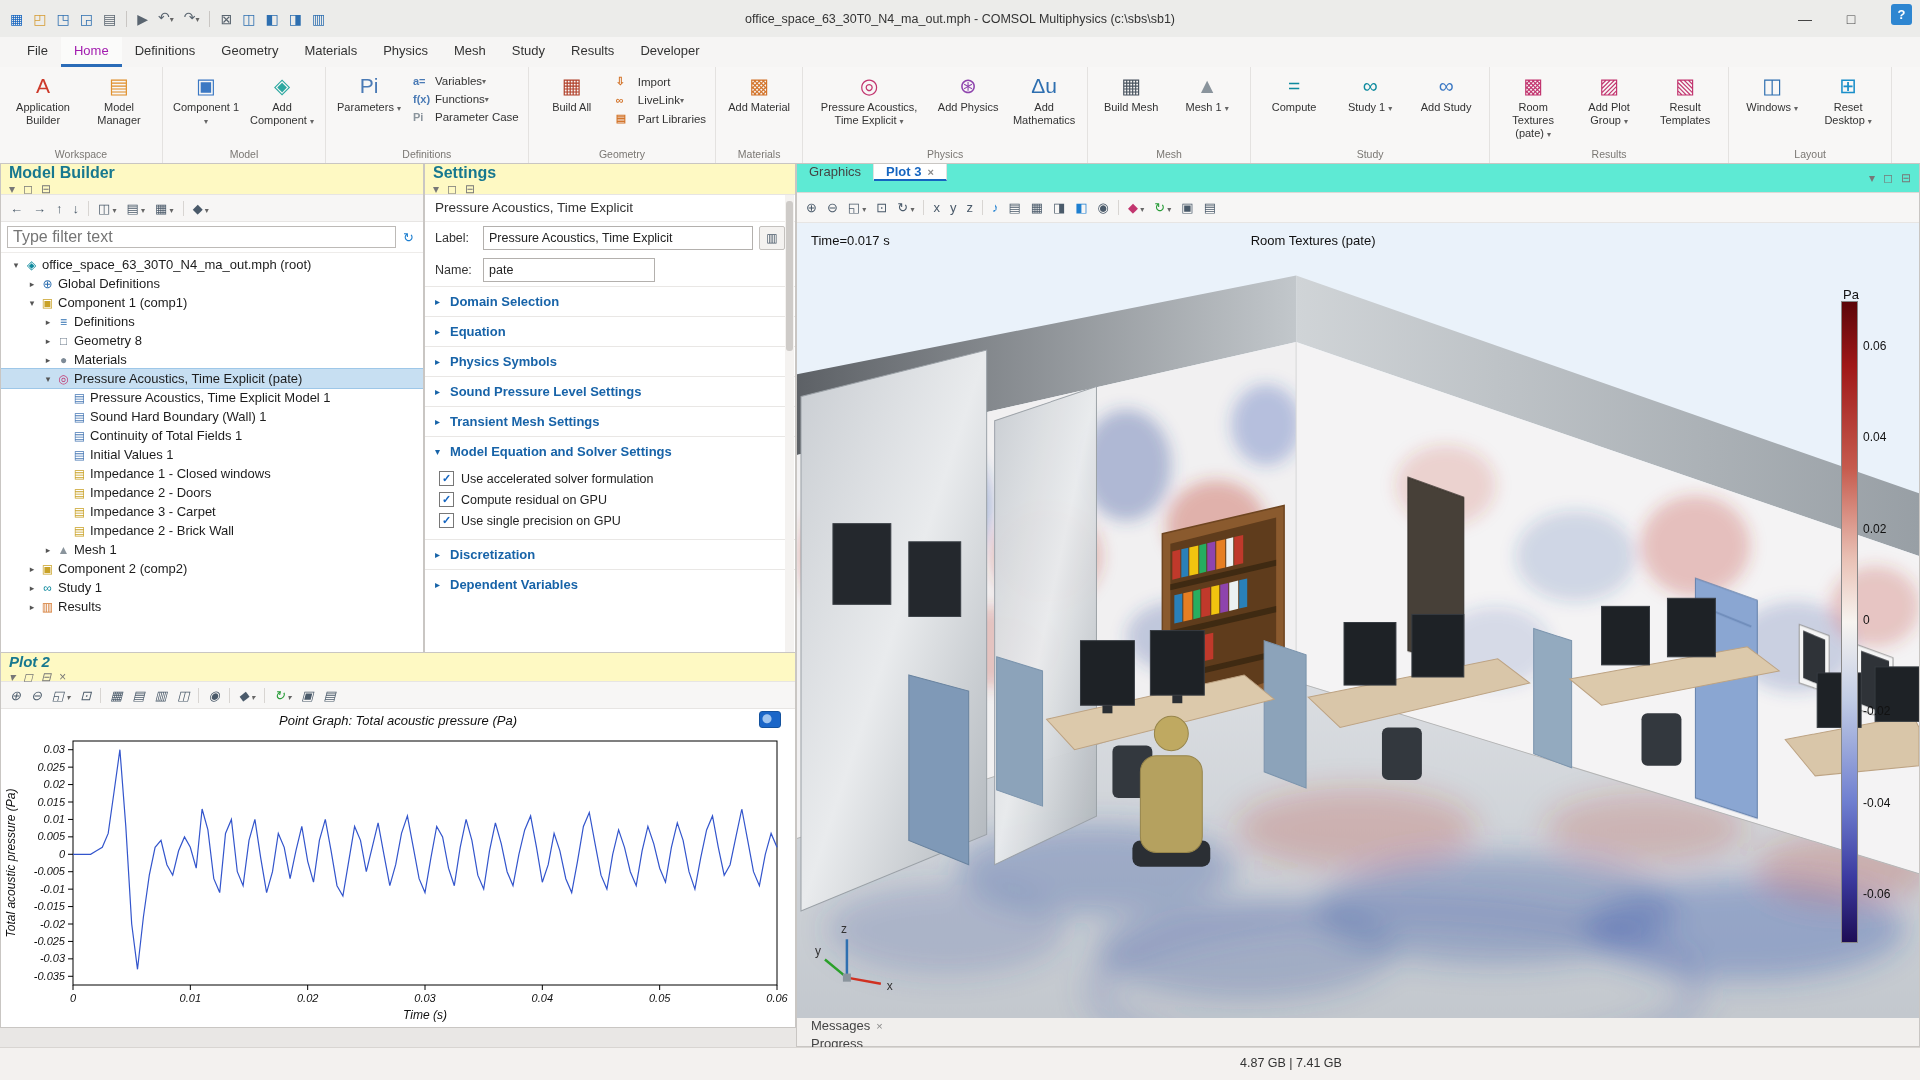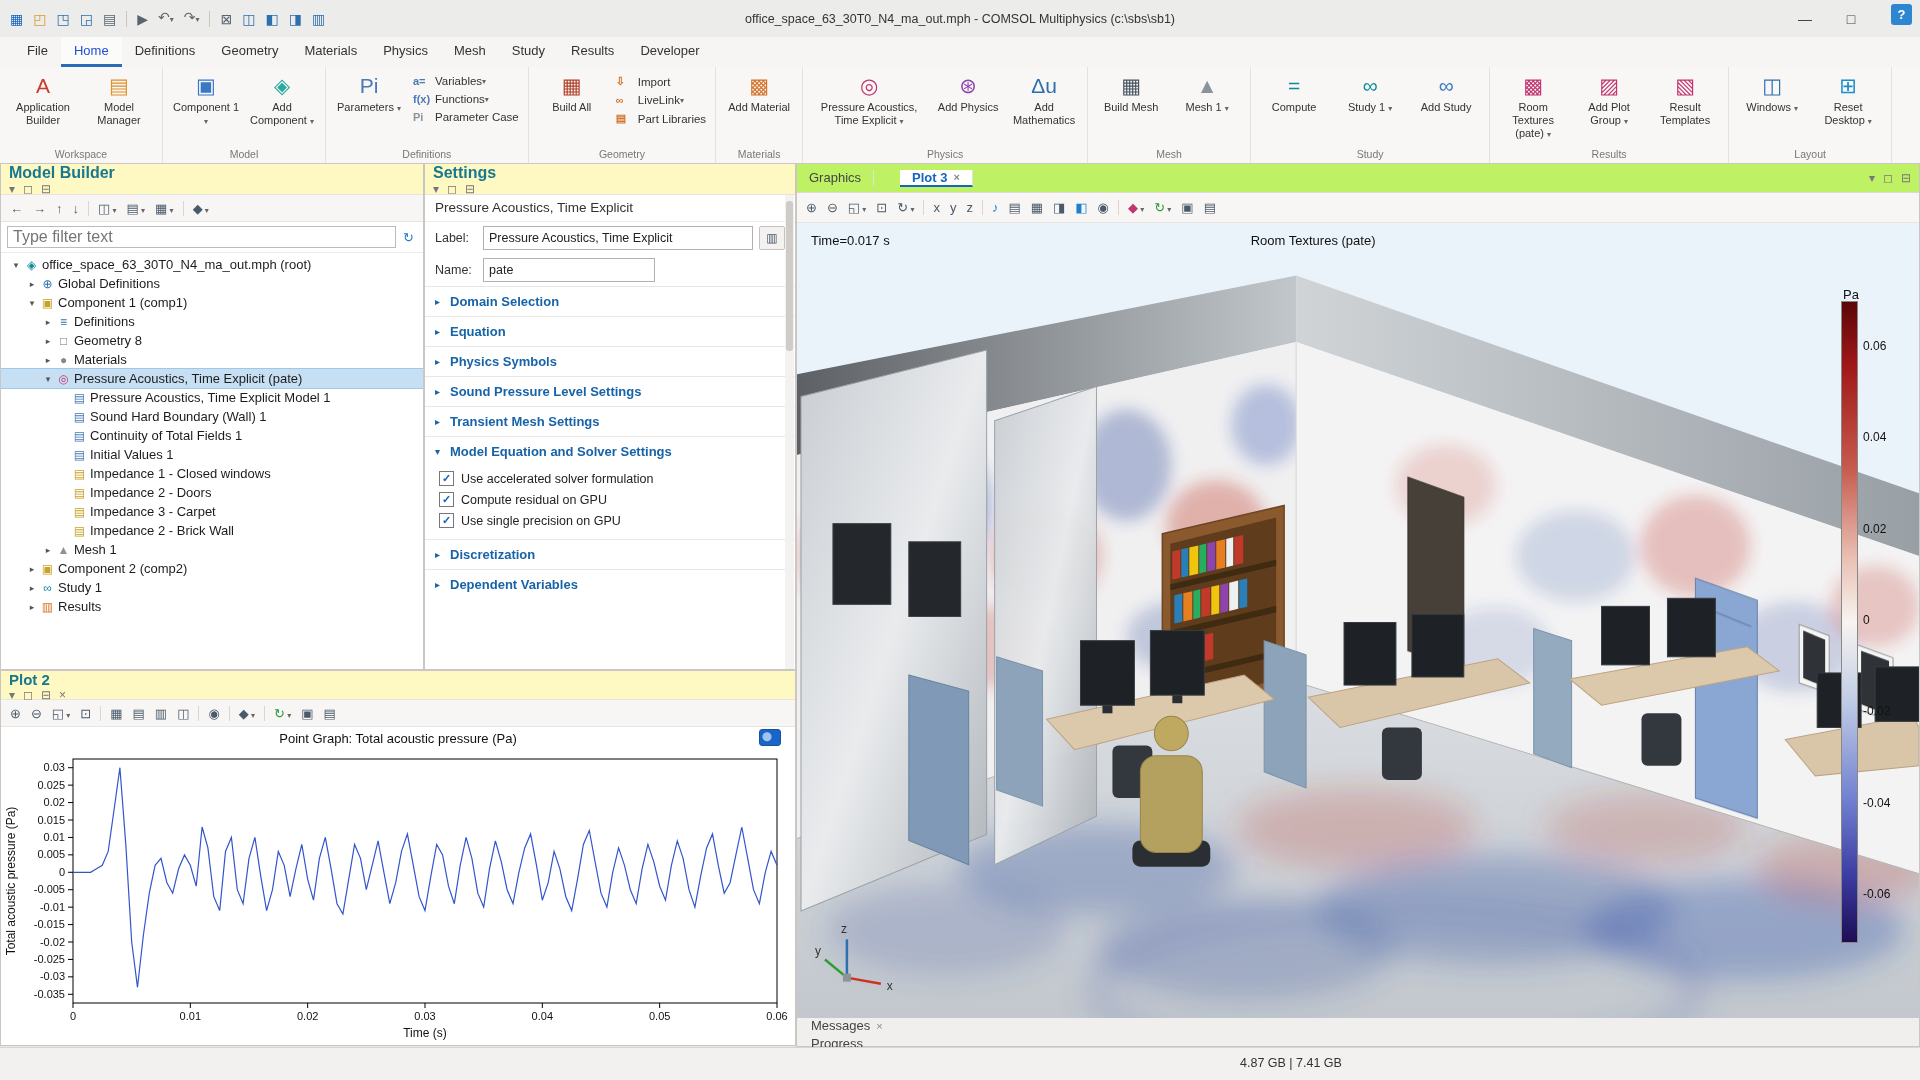--- a/index.html
+++ b/index.html
@@ -10,21 +10,21 @@
   .tb-icons{display:flex;align-items:center;gap:10px;padding-left:10px;}
   .tb-ic{font-size:14px;line-height:16px;cursor:default;}
   .tb-sep{width:1px;height:16px;background:#c9c6c3;}
   .tb-title{position:absolute;left:0;right:0;text-align:center;font-size:12.5px;color:#333;pointer-events:none;}
   .tb-controls{position:absolute;right:0;top:0;height:37px;display:flex;}
   .tb-btn{width:46px;height:37px;display:flex;align-items:center;justify-content:center;font-size:14px;color:#444;}
 
   
   .menubar{position:absolute;left:0;top:37px;width:1920px;height:30px;background:#f6f5f4;border-bottom:1px solid #e2e0de;display:flex;align-items:stretch;padding-left:14px;}
   .menu-item{padding:0 13px;display:flex;align-items:center;font-size:13px;color:#333;border-bottom:3px solid transparent;}
-  .menu-item.active{color:#1d4ed8;border-bottom-color:#2b6cb8;background:#fbfbfa;}
+  .menu-item.active{color:#a21caf;border-bottom-color:#2b6cb8;background:#fbfbfa;}
   .menu-help{position:absolute;right:8px;top:4px;width:21px;height:21px;background:#2e86d1;color:#fff;border-radius:3px;display:flex;align-items:center;justify-content:center;font-weight:bold;font-size:13px;}
 
   
   .ribbon{position:absolute;left:0;top:67px;width:1920px;height:96px;background:#f8f7f6;border-bottom:1px solid #d9d6d3;display:flex;overflow:hidden;}
   .rgroup{display:flex;flex-direction:column;border-right:1px solid #e4e2e0;padding:3px 5px 0 5px;}
   .rrow{display:flex;flex:1;align-items:flex-start;}
   .rbig{width:72px;display:flex;flex-direction:column;align-items:center;padding:2px 2px;border-radius:3px;cursor:default;}
   .rbig.rwide{width:118px;}
   .rglyph{font-size:21px;line-height:27px;height:27px;}
   .rlabel{font-size:11px;line-height:13px;text-align:center;color:#333;margin-top:2px;}
@@ -69,30 +69,30 @@
   .sec-label{font-size:13px;font-weight:600;color:#1763a8;}
   .sec-body{padding:2px 12px 8px 14px;}
   .sec-note{font-size:12px;color:#3c3c3c;line-height:15px;padding:2px 0 8px 0;max-width:340px;}
   .cb-row{display:flex;align-items:center;gap:7px;padding:3px 0;cursor:default;}
   .cb-box{width:13px;height:13px;border:1px solid #777;background:#fff;display:flex;align-items:center;justify-content:center;font-size:11px;font-weight:bold;color:#1565c0;line-height:13px;}
   .cb-label{font-size:12.5px;color:#222;}
   .v-scroll{position:absolute;right:1px;top:31px;width:9px;height:474px;background:#f4f2f0;}
   .v-thumb{position:absolute;left:1px;top:6px;width:7px;height:150px;background:#cecbc8;border-radius:3px;}
 
   
-  #plot2{left:0;top:670px;width:796px;height:376px;}
+  #plot2{left:0;top:652px;width:796px;height:376px;font-style:italic;}
   .plot2-titlebar{height:22px;display:flex;align-items:center;justify-content:center;font-size:13px;color:#111;position:relative;}
   .comsol-chip{position:absolute;right:14px;top:2px;width:20px;height:15px;border-radius:3px;background:radial-gradient(circle at 35% 45%, #9fc4ef 0 4px, #1a66c8 5px);border:1px solid #14529e;}
   #plot2-svg{display:block;}
   .tick{font-size:11px;fill:#111;font-family:"Liberation Sans",sans-serif;}
   .axis{font-size:12px;fill:#111;font-family:"Liberation Sans",sans-serif;}
 
   
   #graphics{left:796px;top:163px;width:1124px;height:855px;}
-  .gtabs{height:28px;background:#bef264;border-bottom:1px solid #dcd9d6;display:flex;align-items:center;position:relative;gap:26px;}
+  .gtabs{height:28px;background:#5eead4;border-bottom:1px solid #dcd9d6;display:flex;align-items:flex-start;position:relative;}
   .gtab{padding:0 12px;display:flex;align-items:center;gap:6px;font-size:13px;color:#444;border-right:1px solid #e3e1df;border-bottom:2px solid transparent;}
   .gtab.active{background:#fff;color:#1565c0;border-bottom-color:#1565c0;font-weight:600;}
   .gtab .closex{font-size:11px;color:#888;}
   .gtabs .p-hicons{position:absolute;right:8px;top:7px;}
   .gcanvas{position:relative;height:797px;background:#fff;overflow:hidden;}
   .overlay-time{position:absolute;left:14px;top:10px;font-size:13px;color:#111;}
   .overlay-title{position:absolute;left:46%;top:10px;transform:translateX(-50%);font-size:13px;color:#111;}
   .colorbar{position:absolute;right:14px;top:52px;width:64px;height:720px;}
   .cbar-unit{position:absolute;left:2px;top:12px;font-size:13px;color:#111;}
   .cbar-bar{position:absolute;left:0;top:26px;width:15px;height:640px;border:1px solid #888;

